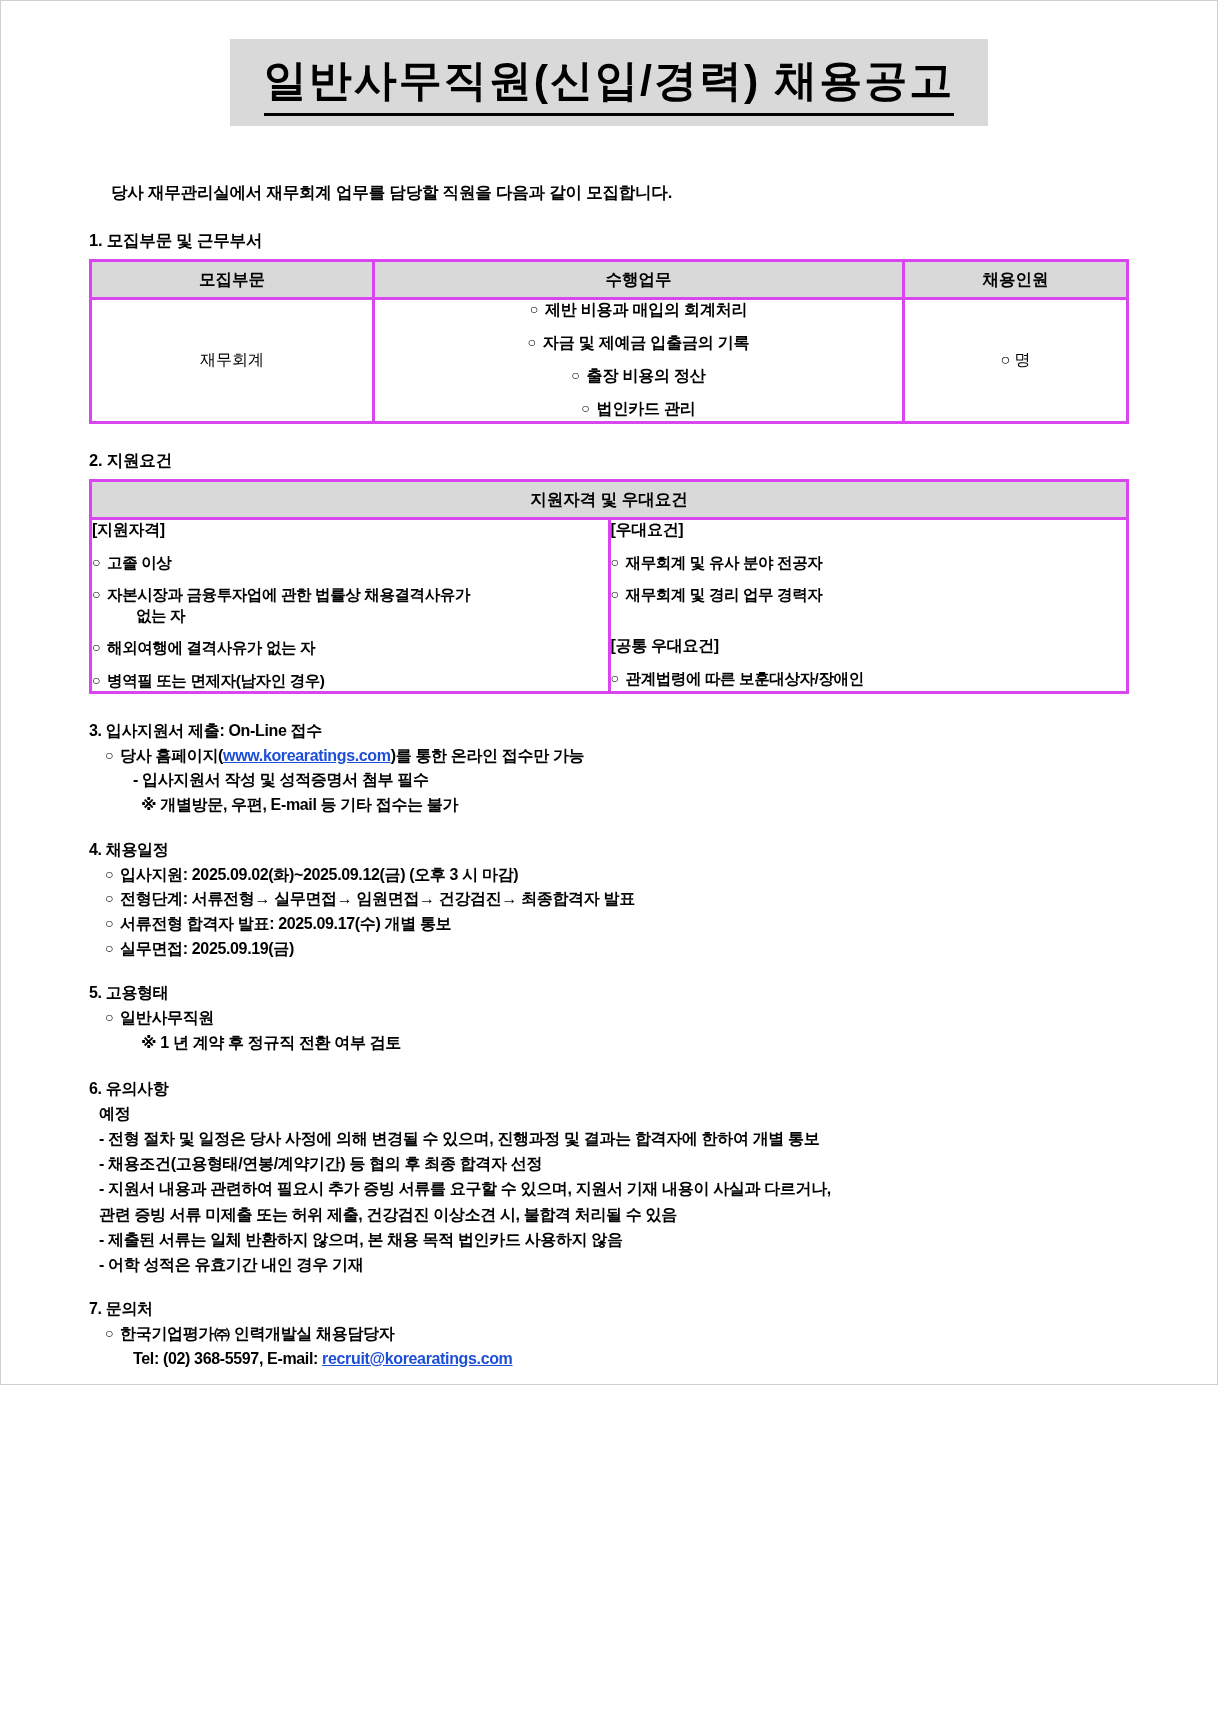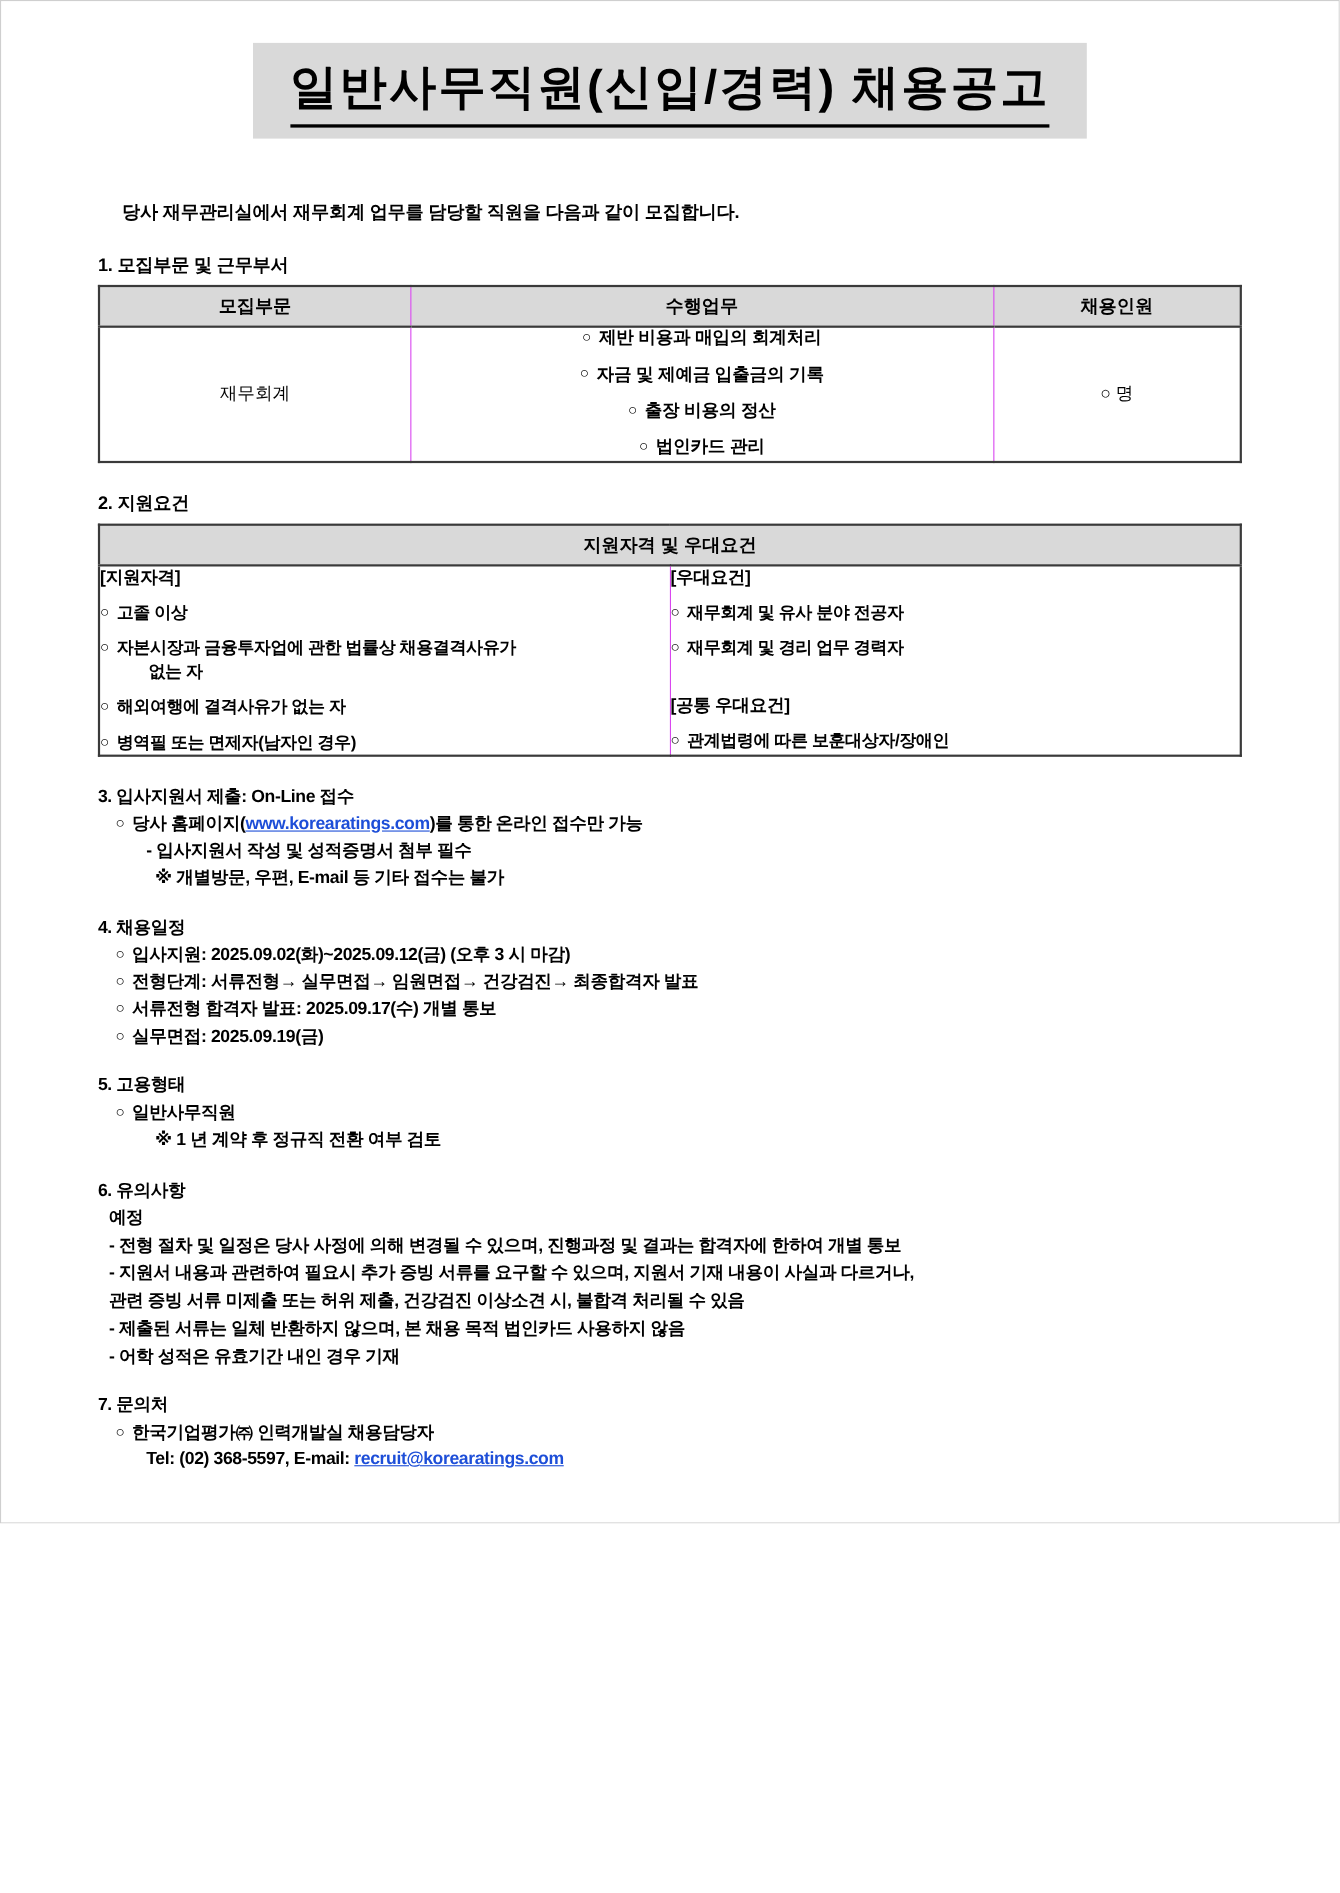--- a/index.html
+++ b/index.html
@@ -67,21 +67,21 @@
     letter-spacing: -0.2px;
   }
 
   
   table.doc {
     width: 100%;
     border-collapse: collapse;
     table-layout: fixed;
   }
   table.doc td, table.doc th {
-    border: 1px solid #d946ef;
+    border: 3px solid #d946ef;
     padding: 0;
     vertical-align: top;
     font-weight: normal;
   }
   table.doc thead th {
     background: #d9d9d9;
     text-align: center;
     font-size: 16.5px;
     font-weight: bold;
     padding: 7px 4px 6px 4px;
@@ -281,20 +281,21 @@
     <div class="blk">
       <div class="line">5. 고용형태</div>
       <div class="line lvl1 ob">일반사무직원</div>
       <div class="line lvl3">※ 1 년 계약 후 정규직 전환 여부 검토</div>
     </div>
 
     <div class="blk dash-list">
       <div class="line" style="margin-left:0;text-indent:0;padding-left:0">6. 유의사항</div>
       <div class="line cont">예정</div>
       <div class="line">- 전형 절차 및 일정은 당사 사정에 의해 변경될 수 있으며, 진행과정 및 결과는 합격자에 한하여 개별 통보</div>
+      <div class="line">- 채용조건(고용형태/연봉/계약기간) 등 협의 후 최종 합격자 선정</div>
       <div class="line">- 지원서 내용과 관련하여 필요시 추가 증빙 서류를 요구할 수 있으며, 지원서 기재 내용이 사실과 다르거나,</div>
       <div class="line cont">관련 증빙 서류 미제출 또는 허위 제출, 건강검진 이상소견 시, 불합격 처리될 수 있음</div>
       <div class="line">- 제출된 서류는 일체 반환하지 않으며, 본 채용 목적 법인카드 사용하지 않음</div>
       <div class="line">- 어학 성적은 유효기간 내인 경우 기재</div>
     </div>
 
     <div class="blk">
       <div class="line">7. 문의처</div>
       <div class="line lvl1 ob">한국기업평가㈜ 인력개발실 채용담당자</div>
       <div class="line tel-line"><span>Tel: (02) 368-5597, E-mail: </span><span class="link">recruit@korearatings.com</span></div>

